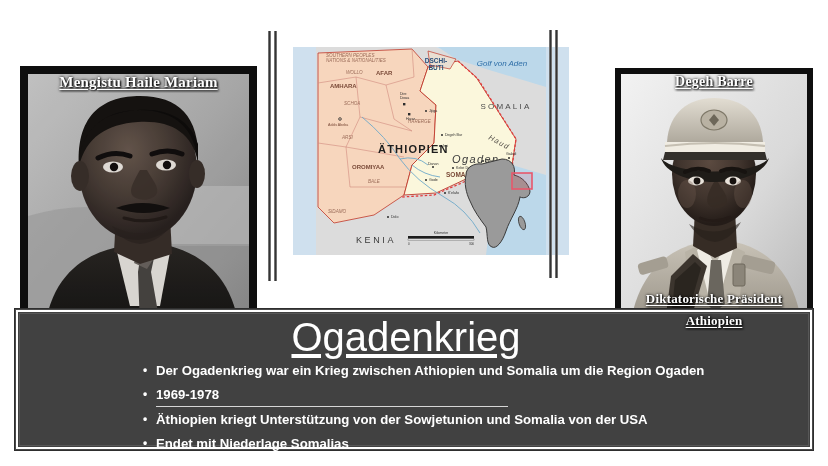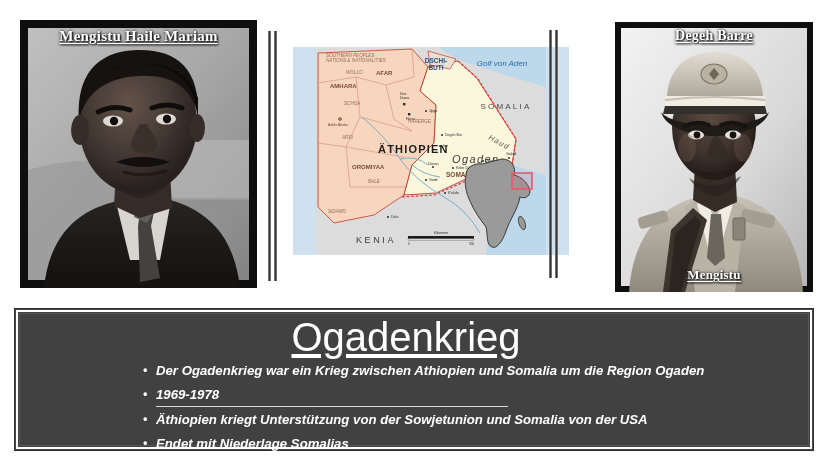--- a/index.html
+++ b/index.html
@@ -10,20 +10,21 @@
     overflow: hidden;
     position: relative;
   }
   .slide { position: relative; width: 828px; height: 466px; background:#fff; }
 
   
   .portrait {
     position: absolute;
     overflow: hidden;
     background: #3b82f6;
+    margin-top: 46px;
   }
   .portrait .photo { position:absolute; inset:0; }
   .portrait .cap {
     position: absolute; left: 0; right: 0;
     text-align: center;
     color: #ffffff;
     font-family: "Liberation Serif", serif;
     font-weight: bold;
     text-shadow: 0 0 3px #000, 1px 1px 2px #000;
     z-index: 5;
@@ -75,21 +76,21 @@
     font-family: "Liberation Sans", sans-serif;
     font-weight: 400;
     font-size: 40px;
     line-height: 42px;
     text-align: center;
     text-decoration: underline;
     text-underline-offset: 3px;
     margin-top: 0px;
   }
 
-  #bullet-list { list-style: none; margin: 2px 0 0 0; padding: 0 0 0 136px; font-style: italic; }
+  #bullet-list { list-style: none; margin: 2px 0 0 0; padding: 0 0 0 136px; }
   #bullet-list li {
     position: relative;
     color: #ffffff;
     font-family: "Liberation Sans", sans-serif;
     font-weight: bold;
     font-size: 13.2px;
     line-height: 21.5px;
     margin-bottom: 2px;
     white-space: nowrap;
   }
@@ -404,22 +405,22 @@
 
       <path d="M74 156 Q 100 172 126 154 Q 116 172 100 174 Q 84 172 74 156 Z" fill="#271f1b" opacity="0.6"></path>
 
       <ellipse cx="72" cy="126" rx="9" ry="14" fill="#6f5d50" opacity="0.35"></ellipse>
       <ellipse cx="128" cy="126" rx="9" ry="14" fill="#6f5d50" opacity="0.35"></ellipse>
     </svg>
     <div class="cap top">
       <span>Degeh Barre</span>
     </div>
     <div class="cap bottom">
-      <br>
-      <span>Mengistu</span>
+      <span>Diktatorische Präsident</span><br>
+      <span>Athiopien</span>
     </div>
   </div>
 
   <div id="content-box">
     <div id="content-inner">
       <div id="slide-title">Ogadenkrieg</div>
       <ul id="bullet-list">
         <li>
           <span>Der  Ogadenkrieg war ein Krieg zwischen Athiopien und Somalia um die Region Ogaden</span>
         </li>

